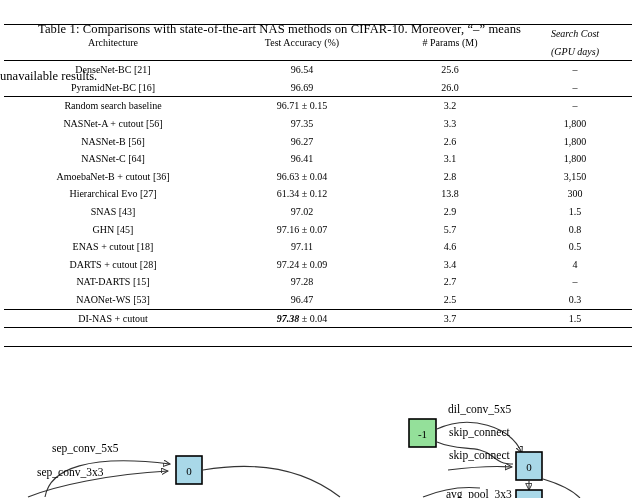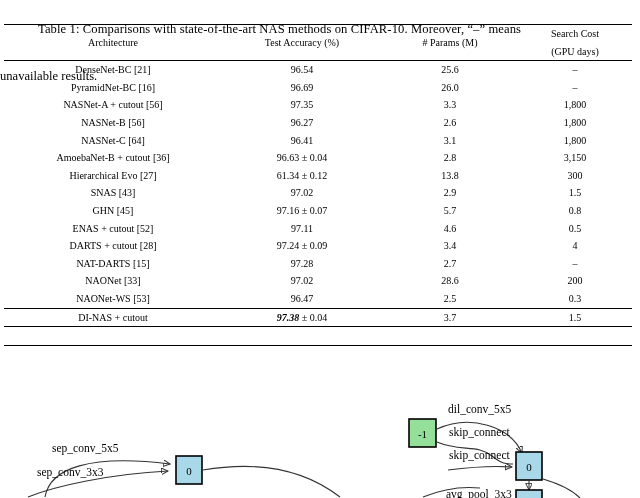--- a/index.html
+++ b/index.html
@@ -47,21 +47,21 @@
     vertical-align: middle;
     height: 17.6px;
     line-height: 17.6px;
   }
   .col-arch  { width: 218px; }
   .col-acc   { width: 160px; }
   .col-par   { width: 136px; }
   .col-cost  { width: 114px; }
 
   thead td { line-height: 16px; }
-  .hdr-two { line-height: 15.2px; }
+  .hdr-two { line-height: 15.2px; font-style: italic; }
 
   
   .rule-top   { border-top: 1.4px solid #000; }
   .rule-mid   { border-top: 1.0px solid #000; }
   .rule-dbl-a { border-top: 1.3px solid #000; }
   .rule-dbl-b { border-top: 1.0px solid #000; }
   tr.spacer td { height: 3px; line-height: 3px; }
   tr.spacer2 td { height: 4px; line-height: 4px; }
 
   .bold { font-weight: bold; font-style: italic; }
@@ -123,20 +123,26 @@
         <td class="rule-mid">25.6</td>
         <td class="rule-mid">–</td>
       </tr>
       <tr>
         <td class="">PyramidNet-BC [16]</td>
         <td class="">96.69</td>
         <td class="">26.0</td>
         <td class="">–</td>
       </tr>
       <tr>
+        <td class="rule-mid">Random search baseline</td>
+        <td class="rule-mid">96.71 ± 0.15</td>
+        <td class="rule-mid">3.2</td>
+        <td class="rule-mid">–</td>
+      </tr>
+      <tr>
         <td class="">NASNet-A + cutout [56]</td>
         <td class="">97.35</td>
         <td class="">3.3</td>
         <td class="">1,800</td>
       </tr>
       <tr>
         <td class="">NASNet-B [56]</td>
         <td class="">96.27</td>
         <td class="">2.6</td>
         <td class="">1,800</td>
@@ -165,42 +171,36 @@
         <td class="">2.9</td>
         <td class="">1.5</td>
       </tr>
       <tr>
         <td class="">GHN [45]</td>
         <td class="">97.16 ± 0.07</td>
         <td class="">5.7</td>
         <td class="">0.8</td>
       </tr>
       <tr>
-        <td class="">ENAS + cutout [52]</td>
+        <td class="">ENAS + cutout [18]</td>
         <td class="">97.11</td>
         <td class="">4.6</td>
         <td class="">0.5</td>
       </tr>
       <tr>
         <td class="">DARTS + cutout [28]</td>
         <td class="">97.24 ± 0.09</td>
         <td class="">3.4</td>
         <td class="">4</td>
       </tr>
       <tr>
         <td class="">NAT-DARTS [15]</td>
         <td class="">97.28</td>
         <td class="">2.7</td>
         <td class="">–</td>
-      </tr>
-      <tr>
-        <td class="">NAONet [33]</td>
-        <td class="">97.02</td>
-        <td class="">28.6</td>
-        <td class="">200</td>
       </tr>
       <tr>
         <td class="">NAONet-WS [53]</td>
         <td class="">96.47</td>
         <td class="">2.5</td>
         <td class="">0.3</td>
       </tr>
       <tr>
         <td class="rule-mid">DI-NAS + cutout</td>
         <td class="rule-mid"><span class="bold">97.38</span> ± 0.04</td>

